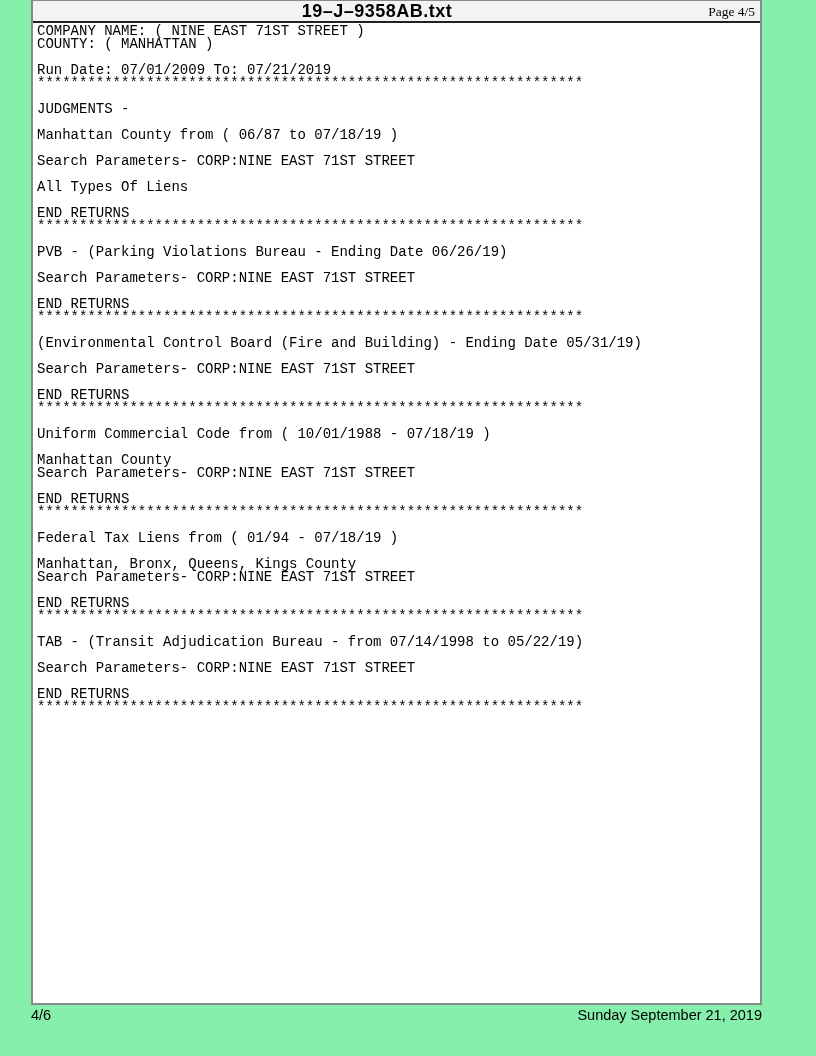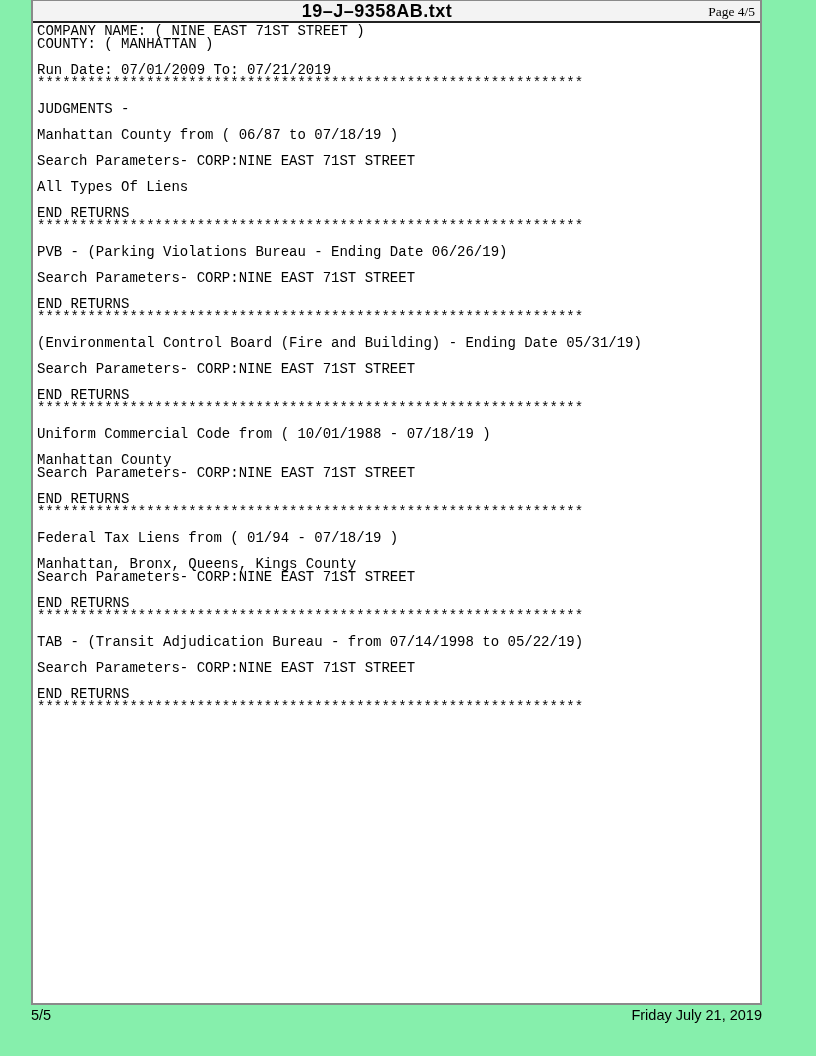--- a/index.html
+++ b/index.html
@@ -141,17 +141,17 @@
 TAB - (Transit Adjudication Bureau - from 07/14/1998 to 05/22/19)
 
 Search Parameters- CORP:NINE EAST 71ST STREET
 
 END RETURNS
 *****************************************************************</pre>
 
   </div>
 
   <div class="print-footer">
-    <span>5/5</span>
-    <span>Friday July 21, 2019</span>
+    <span>4/6</span>
+    <span>Sunday September 21, 2019</span>
   </div>
 
 </div>
 
 </body></html>

